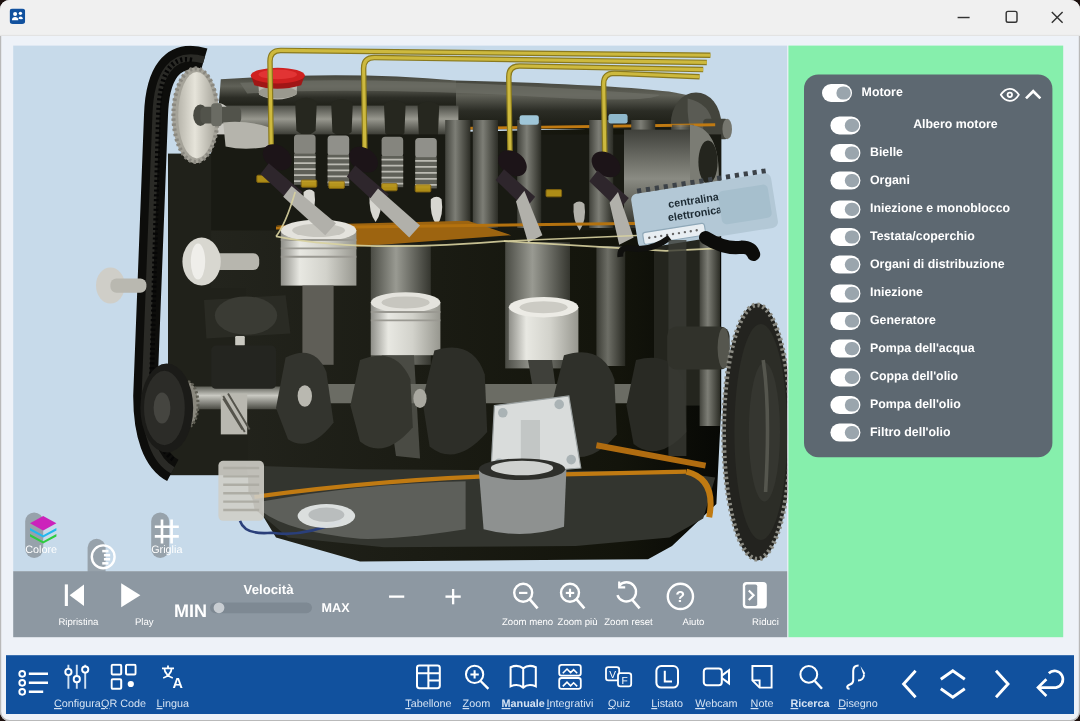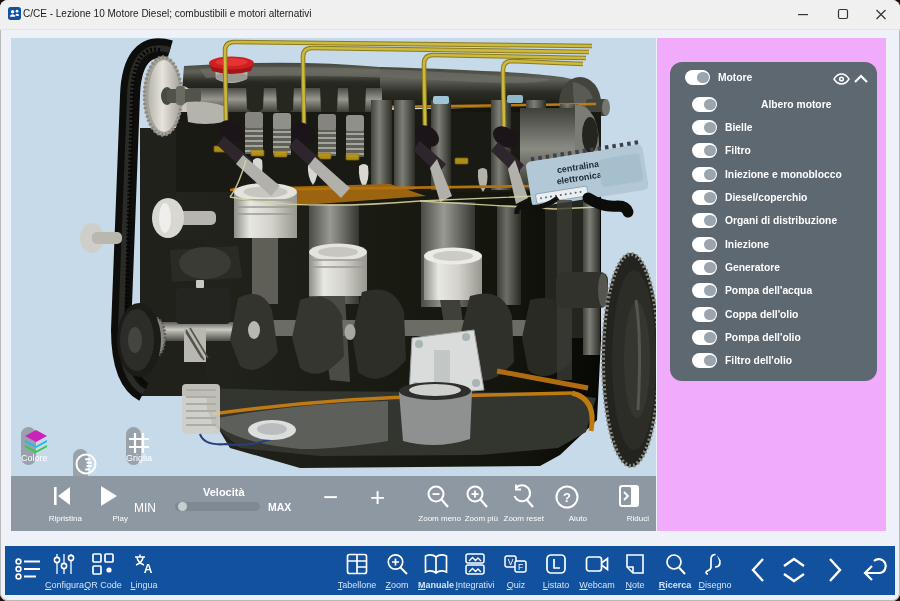--- a/index.html
+++ b/index.html
@@ -11,21 +11,21 @@
   .wbtn{position:absolute;top:0px;width:40px;height:29px;color:#222;text-align:center;}
   
   .vp{position:absolute;left:11px;top:38px;width:645px;height:438px;background:#c7daea;}
   
   .obtn{position:absolute;width:15px;height:38px;background:#97a2ab;border-radius:8px;text-align:center;}
   .obtn .lbl{position:absolute;bottom:2px;width:100%;font-size:9px;color:#fff;}
   
   .cbar{position:absolute;left:11px;top:476px;width:645px;height:55px;background:#8d98a2;color:#fff;}
   .cbar .lbl{position:absolute;font-size:8px;color:#fff;text-align:right;}
   
-  .rreg{position:absolute;left:657px;top:38px;width:229px;height:493px;background:#f0abfc;}
+  .rreg{position:absolute;left:657px;top:38px;width:229px;height:493px;background:#86efac;}
   .panel{position:absolute;left:13px;top:24px;width:207px;height:319px;background:#5d6871;border-radius:12px;}
   .tgl{position:absolute;width:25px;height:14.5px;background:#fff;border-radius:8px;}
   .tgl .knob{position:absolute;right:1.5px;top:1.5px;width:11.5px;height:11.5px;border-radius:50%;background:#9aa5ad;}
   .rtxt{position:absolute;font-size:10.3px;font-weight:bold;color:#fff;white-space:nowrap;}
   
   .tbar{position:absolute;left:5px;top:546px;width:890px;height:49px;background:#11519e;}
   .titem{position:absolute;top:7px;text-align:center;color:#cfe0f2;}
   .titem .tlbl{font-size:9px;margin-top:1px;color:#d4e2f2;}
   u{text-decoration:underline;}
 </style>
@@ -33,21 +33,20 @@
 <body>
 <div class="win">
   <div class="titlebar">
     <svg class="title-ico" viewBox="0 0 17 17">
         <rect x="0" y="0" width="17" height="17" rx="3.5" fill="#11519e"></rect>
         <circle cx="6" cy="6.2" r="2.2" fill="#fff"></circle>
         <path d="M2.5 12.8c0-2 1.6-3.4 3.5-3.4s3.5 1.4 3.5 3.4z" fill="#fff"></path>
         <circle cx="11.8" cy="5.4" r="1.8" fill="#fff"></circle>
         <path d="M9.6 11.2c.4-1.6 1.2-2.4 2.4-2.4 1.4 0 2.4 1 2.5 2.7l-2.2.2z" fill="#fff"></path>
       </svg>
-    <div class="title-txt">C/CE - Lezione 10 Motore Diesel; combustibili e motori alternativi</div>
     <div class="wbtn" style="left:783px;"><svg width="40" height="29">
           <rect x="15" y="14" width="10" height="1.2" fill="#333"></rect>
         </svg></div>
     <div class="wbtn" style="left:823px;"><svg width="40" height="29">
           <rect x="15.5" y="9.5" width="9" height="9" rx="1.5" fill="none" stroke="#333" stroke-width="1.2"></rect>
         </svg></div>
     <div class="wbtn" style="left:861px;"><svg width="40" height="29">
           <path d="M15.5 10 L24.5 19 M24.5 10 L15.5 19" stroke="#333" stroke-width="1.2"></path>
         </svg></div>
   </div>
@@ -368,21 +367,21 @@
     <svg width="22" height="22" style="position:absolute;left:40px;top:9px" viewBox="0 0 22 22">
         <rect x="3" y="2" width="2.6" height="18" fill="#fff"></rect>
         <path d="M19 2 L7 11 L19 20 Z" fill="#fff"></path>
       </svg>
     <div class="lbl" style="left:31px;top:38px;width:40px;">Ripristina</div>
     <svg width="20" height="22" style="position:absolute;left:88px;top:9px" viewBox="0 0 20 22">
         <path d="M2 1 L18 11 L2 21 Z" fill="#fff"></path>
       </svg>
     <div class="lbl" style="left:77px;top:38px;width:40px;">Play</div>
     <div style="position:absolute;left:192px;top:10px;font-size:11px;font-weight:bold;">Velocità</div>
-    <div style="position:absolute;left:123px;top:25px;font-size:12px;font-weight:normal;">MIN</div>
+    <div style="position:absolute;left:134px;top:25px;font-size:15px;font-weight:bold;">MIN</div>
     <div style="position:absolute;left:257px;top:25px;font-size:10.5px;font-weight:bold;">MAX</div>
     <div style="position:absolute;left:164px;top:26px;width:85px;height:9px;background:#7e8993;border-radius:5px;"></div>
     <div style="position:absolute;left:167px;top:26px;width:9px;height:9px;background:#c8cdd2;border-radius:50%;"></div>
     <div style="position:absolute;left:312px;top:6px;font-size:26px;font-weight:normal;">−</div>
     <div style="position:absolute;left:359px;top:6px;font-size:26px;">+</div>
 
     <svg width="26" height="26" style="position:absolute;left:414px;top:8px" viewBox="0 0 26 26">
         <circle cx="11" cy="10" r="7.5" fill="none" stroke="#fff" stroke-width="2"></circle>
         <rect x="7.5" y="9.2" width="7" height="1.8" fill="#fff"></rect>
         <path d="M16.5 15.5 L23 23" stroke="#fff" stroke-width="2.2"></path>
@@ -432,29 +431,29 @@
           <span class="knob"></span>
         </div>
         <div class="rtxt" style="left:55px;top:37px;margin-left:36px;">Albero motore</div>
       <div class="tgl" style="left:22px;top:58px;">
           <span class="knob"></span>
         </div>
         <div class="rtxt" style="left:55px;top:60px;">Bielle</div>
       <div class="tgl" style="left:22px;top:81px;">
           <span class="knob"></span>
         </div>
-        <div class="rtxt" style="left:55px;top:83px;">Filtro</div>
+        <div class="rtxt" style="left:55px;top:83px;">Organi</div>
       <div class="tgl" style="left:22px;top:105px;">
           <span class="knob"></span>
         </div>
         <div class="rtxt" style="left:55px;top:107px;">Iniezione e monoblocco</div>
       <div class="tgl" style="left:22px;top:128px;">
           <span class="knob"></span>
         </div>
-        <div class="rtxt" style="left:55px;top:130px;">Diesel/coperchio</div>
+        <div class="rtxt" style="left:55px;top:130px;">Testata/coperchio</div>
       <div class="tgl" style="left:22px;top:151px;">
           <span class="knob"></span>
         </div>
         <div class="rtxt" style="left:55px;top:153px;">Organi di distribuzione</div>
       <div class="tgl" style="left:22px;top:175px;">
           <span class="knob"></span>
         </div>
         <div class="rtxt" style="left:55px;top:177px;">Iniezione</div>
       <div class="tgl" style="left:22px;top:198px;">
           <span class="knob"></span>

